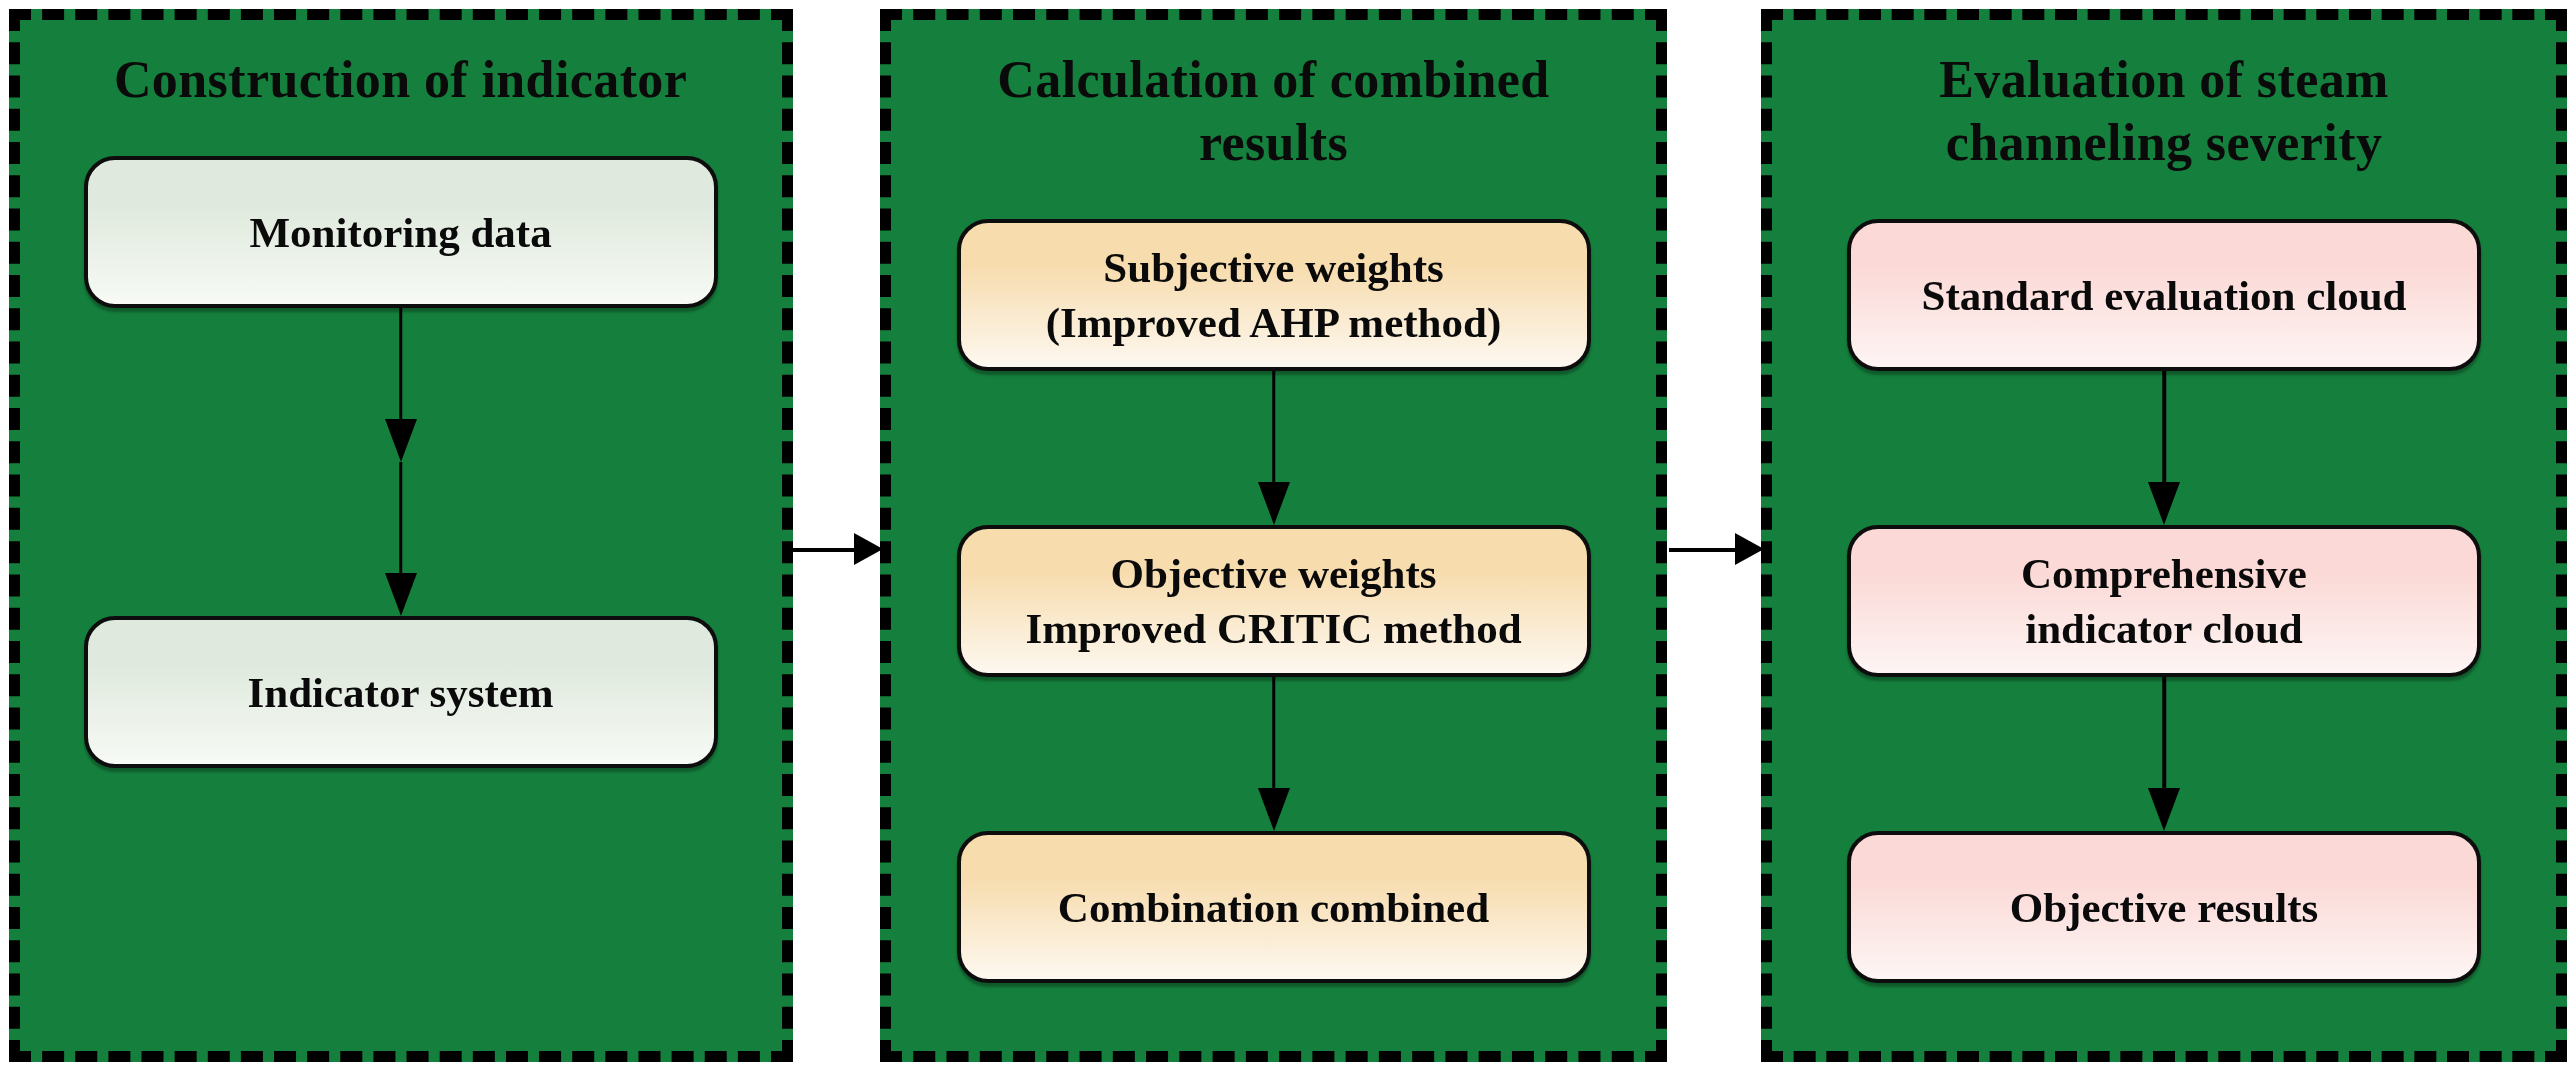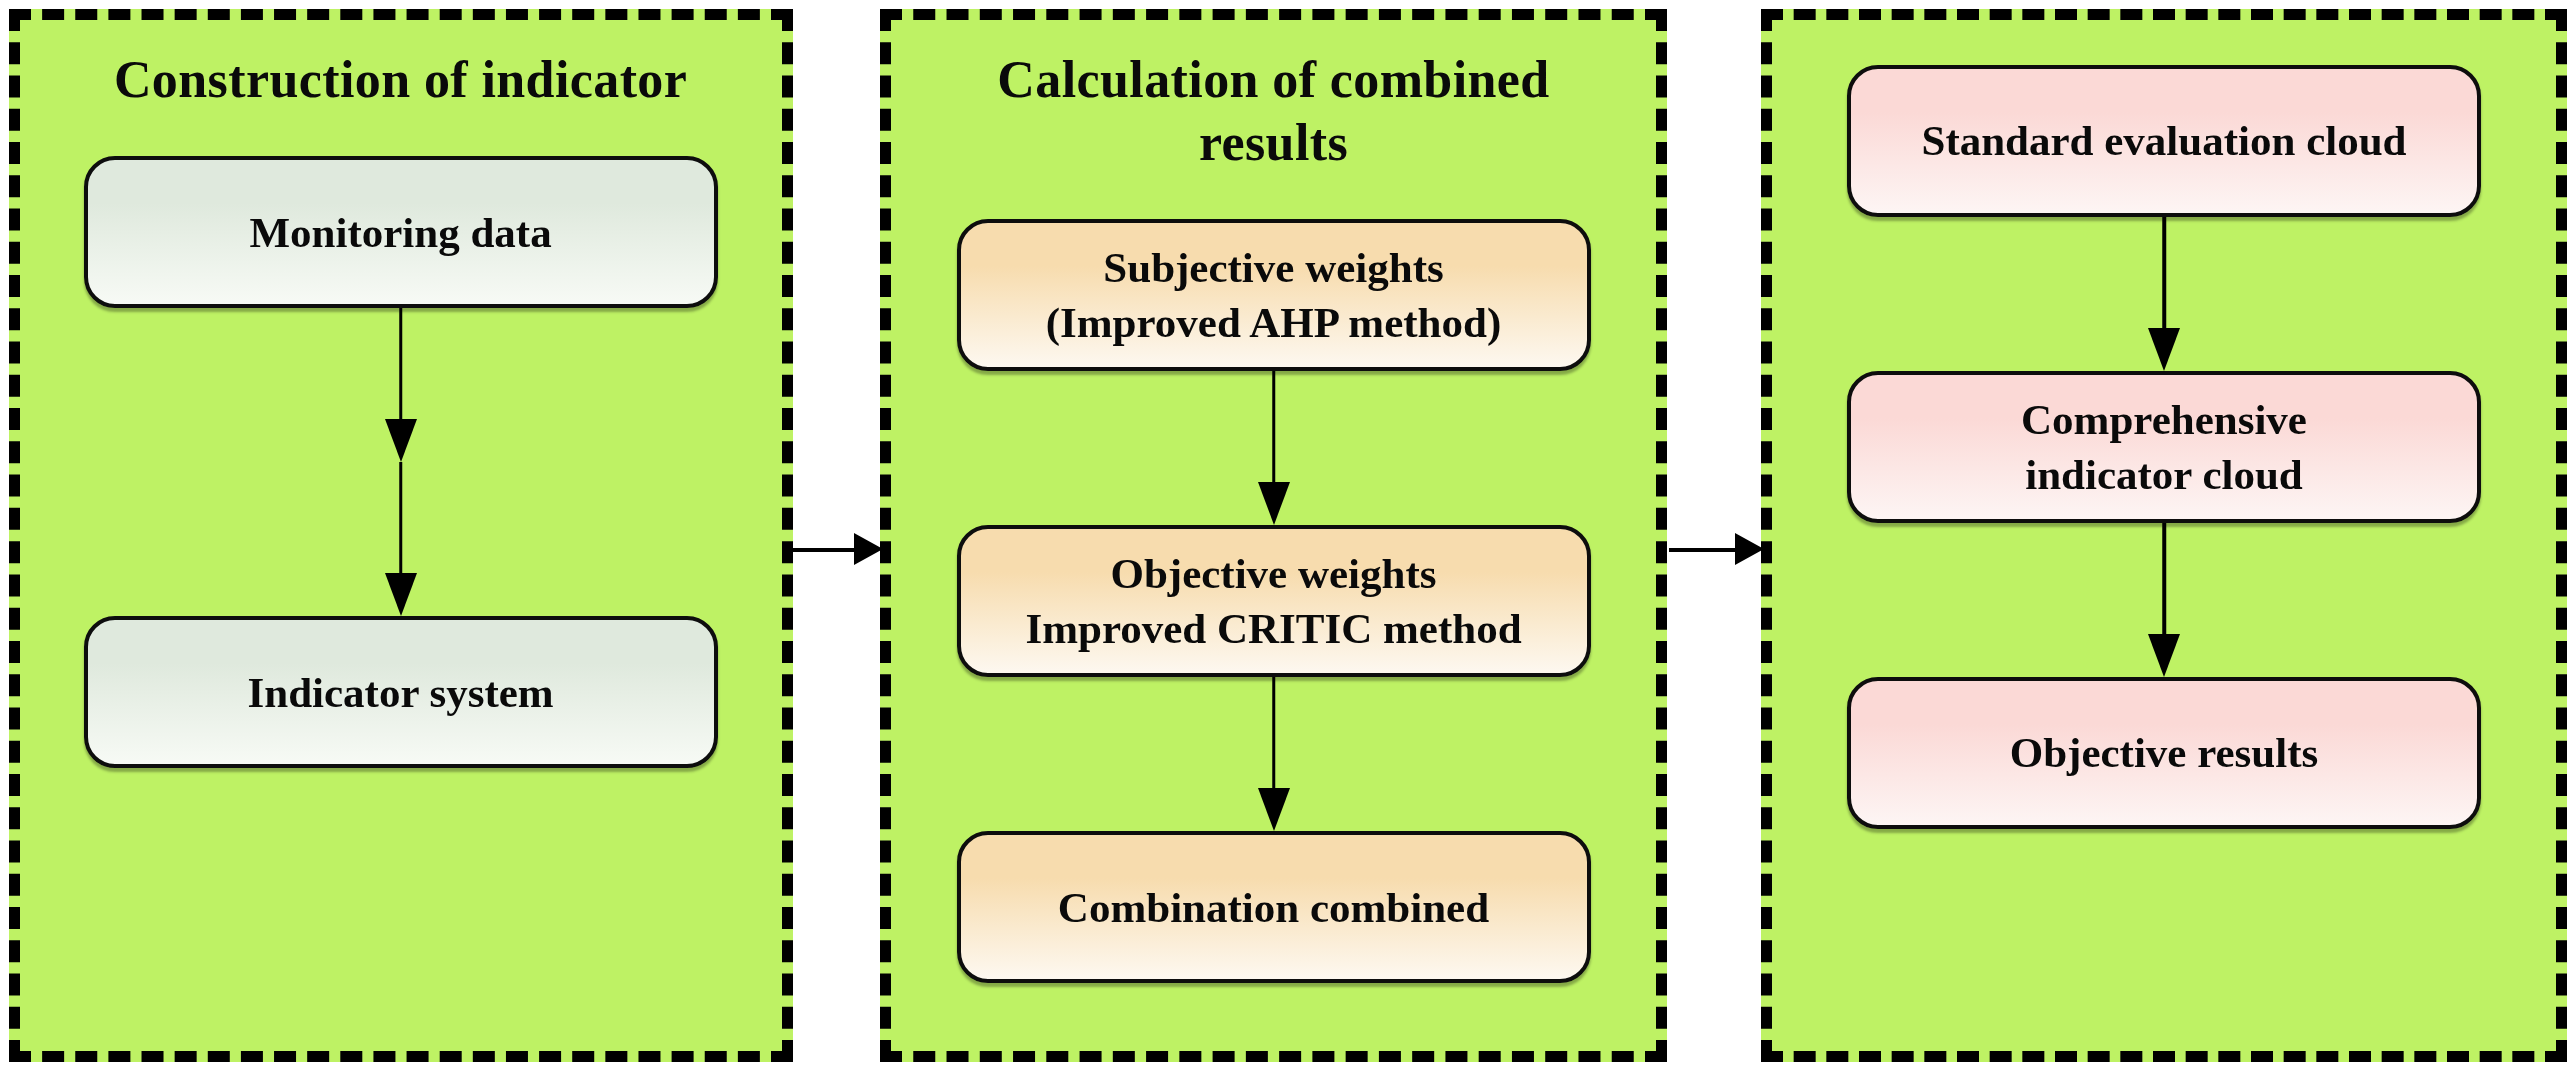--- a/index.html
+++ b/index.html
@@ -14,21 +14,21 @@
     background: #ffffff;
     font-family: "Liberation Serif", "DejaVu Serif", serif;
     color: #0a0a0a;
   }
   .panel {
     position: absolute;
     top: 8.6px;
     height: 1053px;
     border: 11.2px dashed #000000;
     box-sizing: border-box;
-    background: #bef264;
+    background: #15803d;
   }
   .panel-1 { left: 8.6px;   width: 784px; }
   .panel-2 { left: 880px; width: 787px; }
   .panel-3 { left: 1761px; width: 806px; }
 
   .panel-title {
     margin: 28px 8.6px 0 8.6px;
     text-align: center;
     font-size: 52px;
     line-height: 1.22;
@@ -163,20 +163,24 @@
         <span class="shaft"></span>
         <span class="head"></span>
       </div>
       <div class="node">
         <span class="line">Combination combined</span>
       </div>
     </div>
   </section>
 
   <section class="panel panel-3" style="--box-top: #fbd9d6; --box-bottom: #fdf5f4;">
+    <h2 class="panel-title">
+      <span class="line">Evaluation of steam</span>
+      <span class="line">channeling severity</span>
+    </h2>
     <div class="flow">
       <div class="node">
         <span class="line">Standard evaluation cloud</span>
       </div>
       <div class="varrow">
         <span class="shaft"></span>
         <span class="head"></span>
       </div>
       <div class="node">
         <span class="line">Comprehensive</span>

